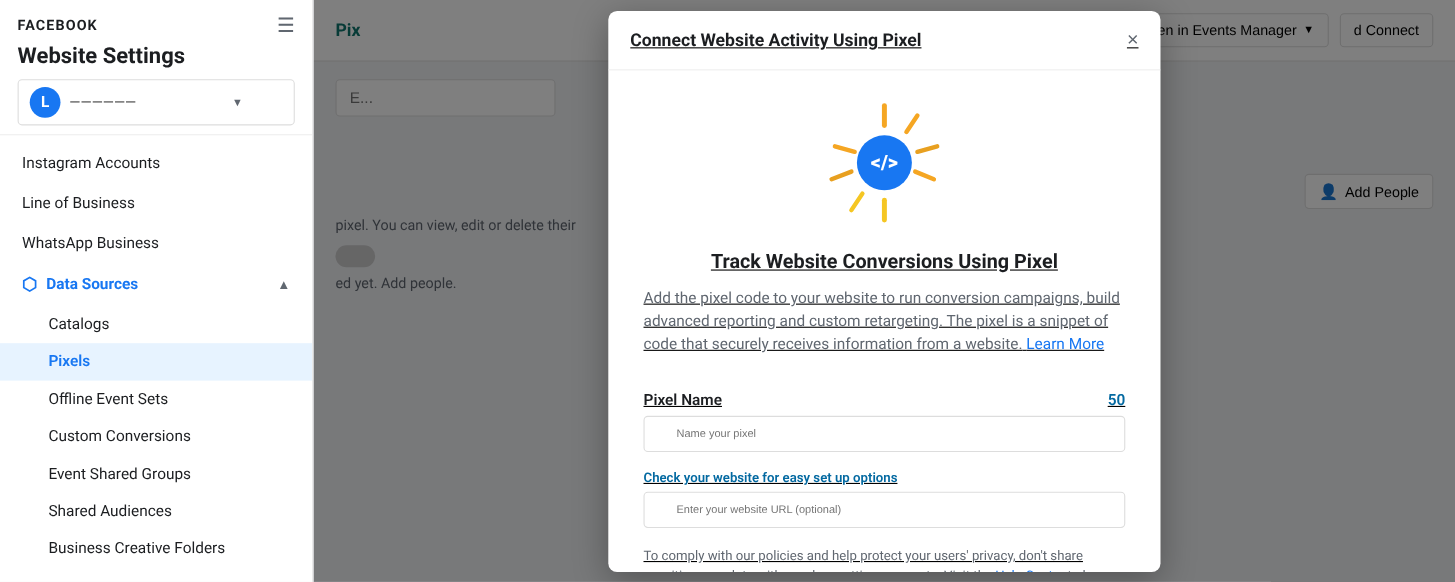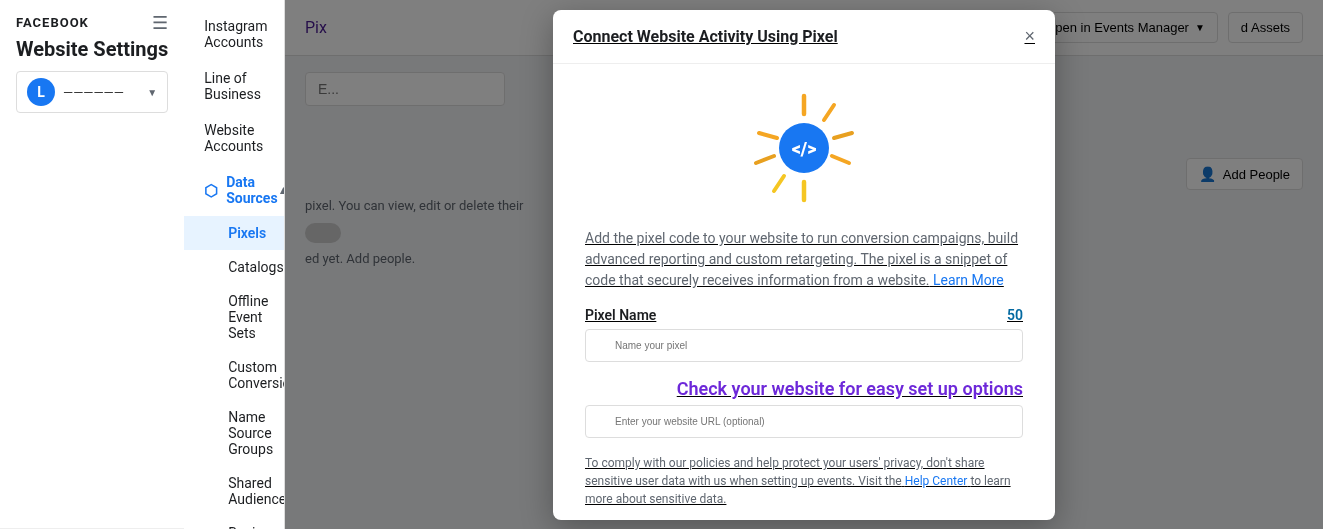--- a/index.html
+++ b/index.html
@@ -1,19 +1,19 @@
 <!DOCTYPE html>
 <html><head>
   <meta charset="utf-8">
   <style>
     * { box-sizing: border-box; margin: 0; padding: 0; }
     body { font-family: -apple-system, BlinkMacSystemFont, 'Segoe UI', Roboto, sans-serif; background: #f0f2f5; width: 1323px; height: 529px; overflow: hidden; display: flex; }
 
     
-    .sidebar { width: 285px; min-width: 285px; background: #fff; border-right: 1px solid #ddd; height: 529px; overflow: hidden; display: flex; flex-direction: row; }
+    .sidebar { width: 285px; min-width: 285px; background: #fff; border-right: 1px solid #ddd; height: 529px; overflow: hidden; display: flex; flex-direction: column; }
     .sidebar-header { padding: 12px 16px 8px; border-bottom: 1px solid #eee; }
     .fb-logo { display: flex; align-items: center; gap: 8px; margin-bottom: 4px; }
     .fb-logo-text { font-size: 13px; font-weight: 700; color: #1c1e21; letter-spacing: 1px; }
     .hamburger { margin-left: auto; cursor: pointer; font-size: 18px; color: #606770; }
     .business-settings { font-size: 20px; font-weight: 700; color: #1c1e21; margin-bottom: 10px; }
     .account-selector { display: flex; align-items: center; gap: 8px; border: 1px solid #ddd; border-radius: 4px; padding: 6px 10px; cursor: pointer; }
     .account-avatar { width: 28px; height: 28px; border-radius: 50%; background: #1877f2; color: #fff; display: flex; align-items: center; justify-content: center; font-weight: 700; font-size: 14px; }
     .account-name { font-size: 13px; color: #333; flex: 1; overflow: hidden; white-space: nowrap; text-overflow: ellipsis; max-width: 140px; }
     .account-arrow { font-size: 10px; color: #606770; }
     .sidebar-nav { flex: 1; overflow-y: auto; padding: 8px 0; }
@@ -45,28 +45,28 @@
     .modal { background: #fff; border-radius: 8px; width: 502px; max-height: 510px; overflow: hidden; box-shadow: 0 8px 32px rgba(0,0,0,0.3); position: relative; text-decoration: underline; }
     .modal-header { display: flex; align-items: center; justify-content: space-between; padding: 16px 20px; border-bottom: 1px solid #eee; }
     .modal-title { font-size: 16px; font-weight: 700; color: #1c1e21; }
     .modal-close { background: none; border: none; font-size: 18px; color: #606770; cursor: pointer; }
     .modal-body { padding: 24px 32px; overflow-y: auto; }
     .modal-icon-container { display: flex; justify-content: center; margin-bottom: 20px; }
     .pixel-icon { position: relative; width: 120px; height: 120px; }
     .pixel-icon-rays { position: absolute; top: 0; left: 0; width: 120px; height: 120px; }
     .pixel-icon-circle { position: absolute; top: 50%; left: 50%; transform: translate(-50%, -50%); width: 50px; height: 50px; background: #1877f2; border-radius: 50%; display: flex; align-items: center; justify-content: center; color: #fff; font-size: 20px; font-weight: 700; }
     .modal-heading { font-size: 18px; font-weight: 700; color: #1c1e21; text-align: center; margin-bottom: 12px; }
-    .modal-desc { font-size: 14px; color: #606770; line-height: 1.5; margin-bottom: 16px; }
+    .modal-desc { font-size: 14px; color: #606770; line-height: 1.5; margin-bottom: 32px; }
     .modal-desc a { color: #1877f2; text-decoration: none; }
     .form-section { margin-bottom: 16px; }
     .form-label-row { display: flex; align-items: flex-end; justify-content: space-between; margin-bottom: 6px; }
     .form-label { font-size: 14px; font-weight: 600; color: #1c1e21; }
     .char-count { font-size: 14px; color: #0369a1; font-weight: 600; }
     .form-input { width: 100%; border: 1px solid #ddd; border-radius: 4px; padding: 10px 29px; font-size: 10px; color: #606770; outline: none; }
-    .form-sublabel { font-size: 18px; font-weight: 600; color: #6d28d9; margin-bottom: 6px; text-align: right; }
+    .form-sublabel { font-size: 12px; font-weight: 600; color: #0369a1; margin-bottom: 6px; }
     .modal-footer-text { font-size: 12px; color: #606770; line-height: 1.5; margin-top: 8px; }
     .modal-footer-text a { color: #1877f2; text-decoration: none; }
   </style>
 </head>
 <body>
 
 <div class="sidebar">
   <div class="sidebar-header">
     <div class="fb-logo">
       <span class="fb-logo-text">FACEBOOK</span>
@@ -80,64 +80,64 @@
     </div>
   </div>
   <div class="sidebar-nav">
     <div class="nav-item">
       <span>Instagram Accounts</span>
     </div>
     <div class="nav-item">
       <span>Line of Business</span>
     </div>
     <div class="nav-item">
-      <span>Website Accounts</span>
+      <span>WhatsApp Business</span>
     </div>
     <div class="nav-section">
       <div class="nav-section-label">
         <span class="nav-section-icon">⬡</span>
         <span>Data Sources</span>
       </div>
       <span class="nav-section-arrow">▲</span>
     </div>
+    <div class="sub-nav-item">
+      <span>Catalogs</span>
+    </div>
     <div class="sub-nav-item active">
       <span>Pixels</span>
     </div>
     <div class="sub-nav-item">
-      <span>Catalogs</span>
-    </div>
-    <div class="sub-nav-item">
       <span>Offline Event Sets</span>
     </div>
     <div class="sub-nav-item">
       <span>Custom Conversions</span>
     </div>
     <div class="sub-nav-item">
-      <span>Name Source Groups</span>
+      <span>Event Shared Groups</span>
     </div>
     <div class="sub-nav-item">
       <span>Shared Audiences</span>
     </div>
     <div class="sub-nav-item">
       <span>Business Creative Folders</span>
     </div>
   </div>
 </div>
 
 <div class="main">
   <div class="main-header">
-    <span style="font-size:16px;font-weight:400;color:#4c1d95;">Pix</span>
+    <span style="font-size:16px;font-weight:700;color:#0f766e;">Pix</span>
     <div class="main-header-right">
       <span class="pixel-id">34414</span>
       <button class="btn-events-manager">
         <span>Open in Events Manager</span>
         <span class="arrow">▼</span>
       </button>
       <button class="btn-add-assets">
-        <span>d Assets</span>
+        <span>d Connect</span>
       </button>
     </div>
   </div>
   <div style="padding:16px 20px;">
     <div style="display:flex;gap:10px;margin-bottom:8px;">
       <input class="search-bar" type="text" placeholder="E..." style="">
     </div>
     <div class="main-gray-row" style="width:180px;"></div>
     <div style="margin-top:10px;display:flex;justify-content:space-between;align-items:center;">
       <div></div>
@@ -182,20 +182,21 @@
               <line x1="12" y1="75" x2="30" y2="68" stroke="#e8a020" stroke-width="4" stroke-linecap="round"></line>
 
               <line x1="15" y1="45" x2="33" y2="50" stroke="#f5a623" stroke-width="4" stroke-linecap="round"></line>
             </svg>
             <div class="pixel-icon-circle">
               <span style="font-size:18px;font-weight:900;">&lt;/&gt;</span>
             </div>
           </div>
         </div>
 
+        <div class="modal-heading">Track Website Conversions Using Pixel</div>
 
         <p class="modal-desc">
           <span>Add the pixel code to your website to run conversion campaigns, build advanced reporting and custom retargeting. The pixel is a snippet of code that securely receives information from a website.</span>
           <a href="#" style="color:#1877f2;text-decoration:none;">Learn More</a>
         </p>
 
         <div class="form-section">
           <div class="form-label-row">
             <label class="form-label">Pixel Name</label>
             <span class="char-count">50</span>

